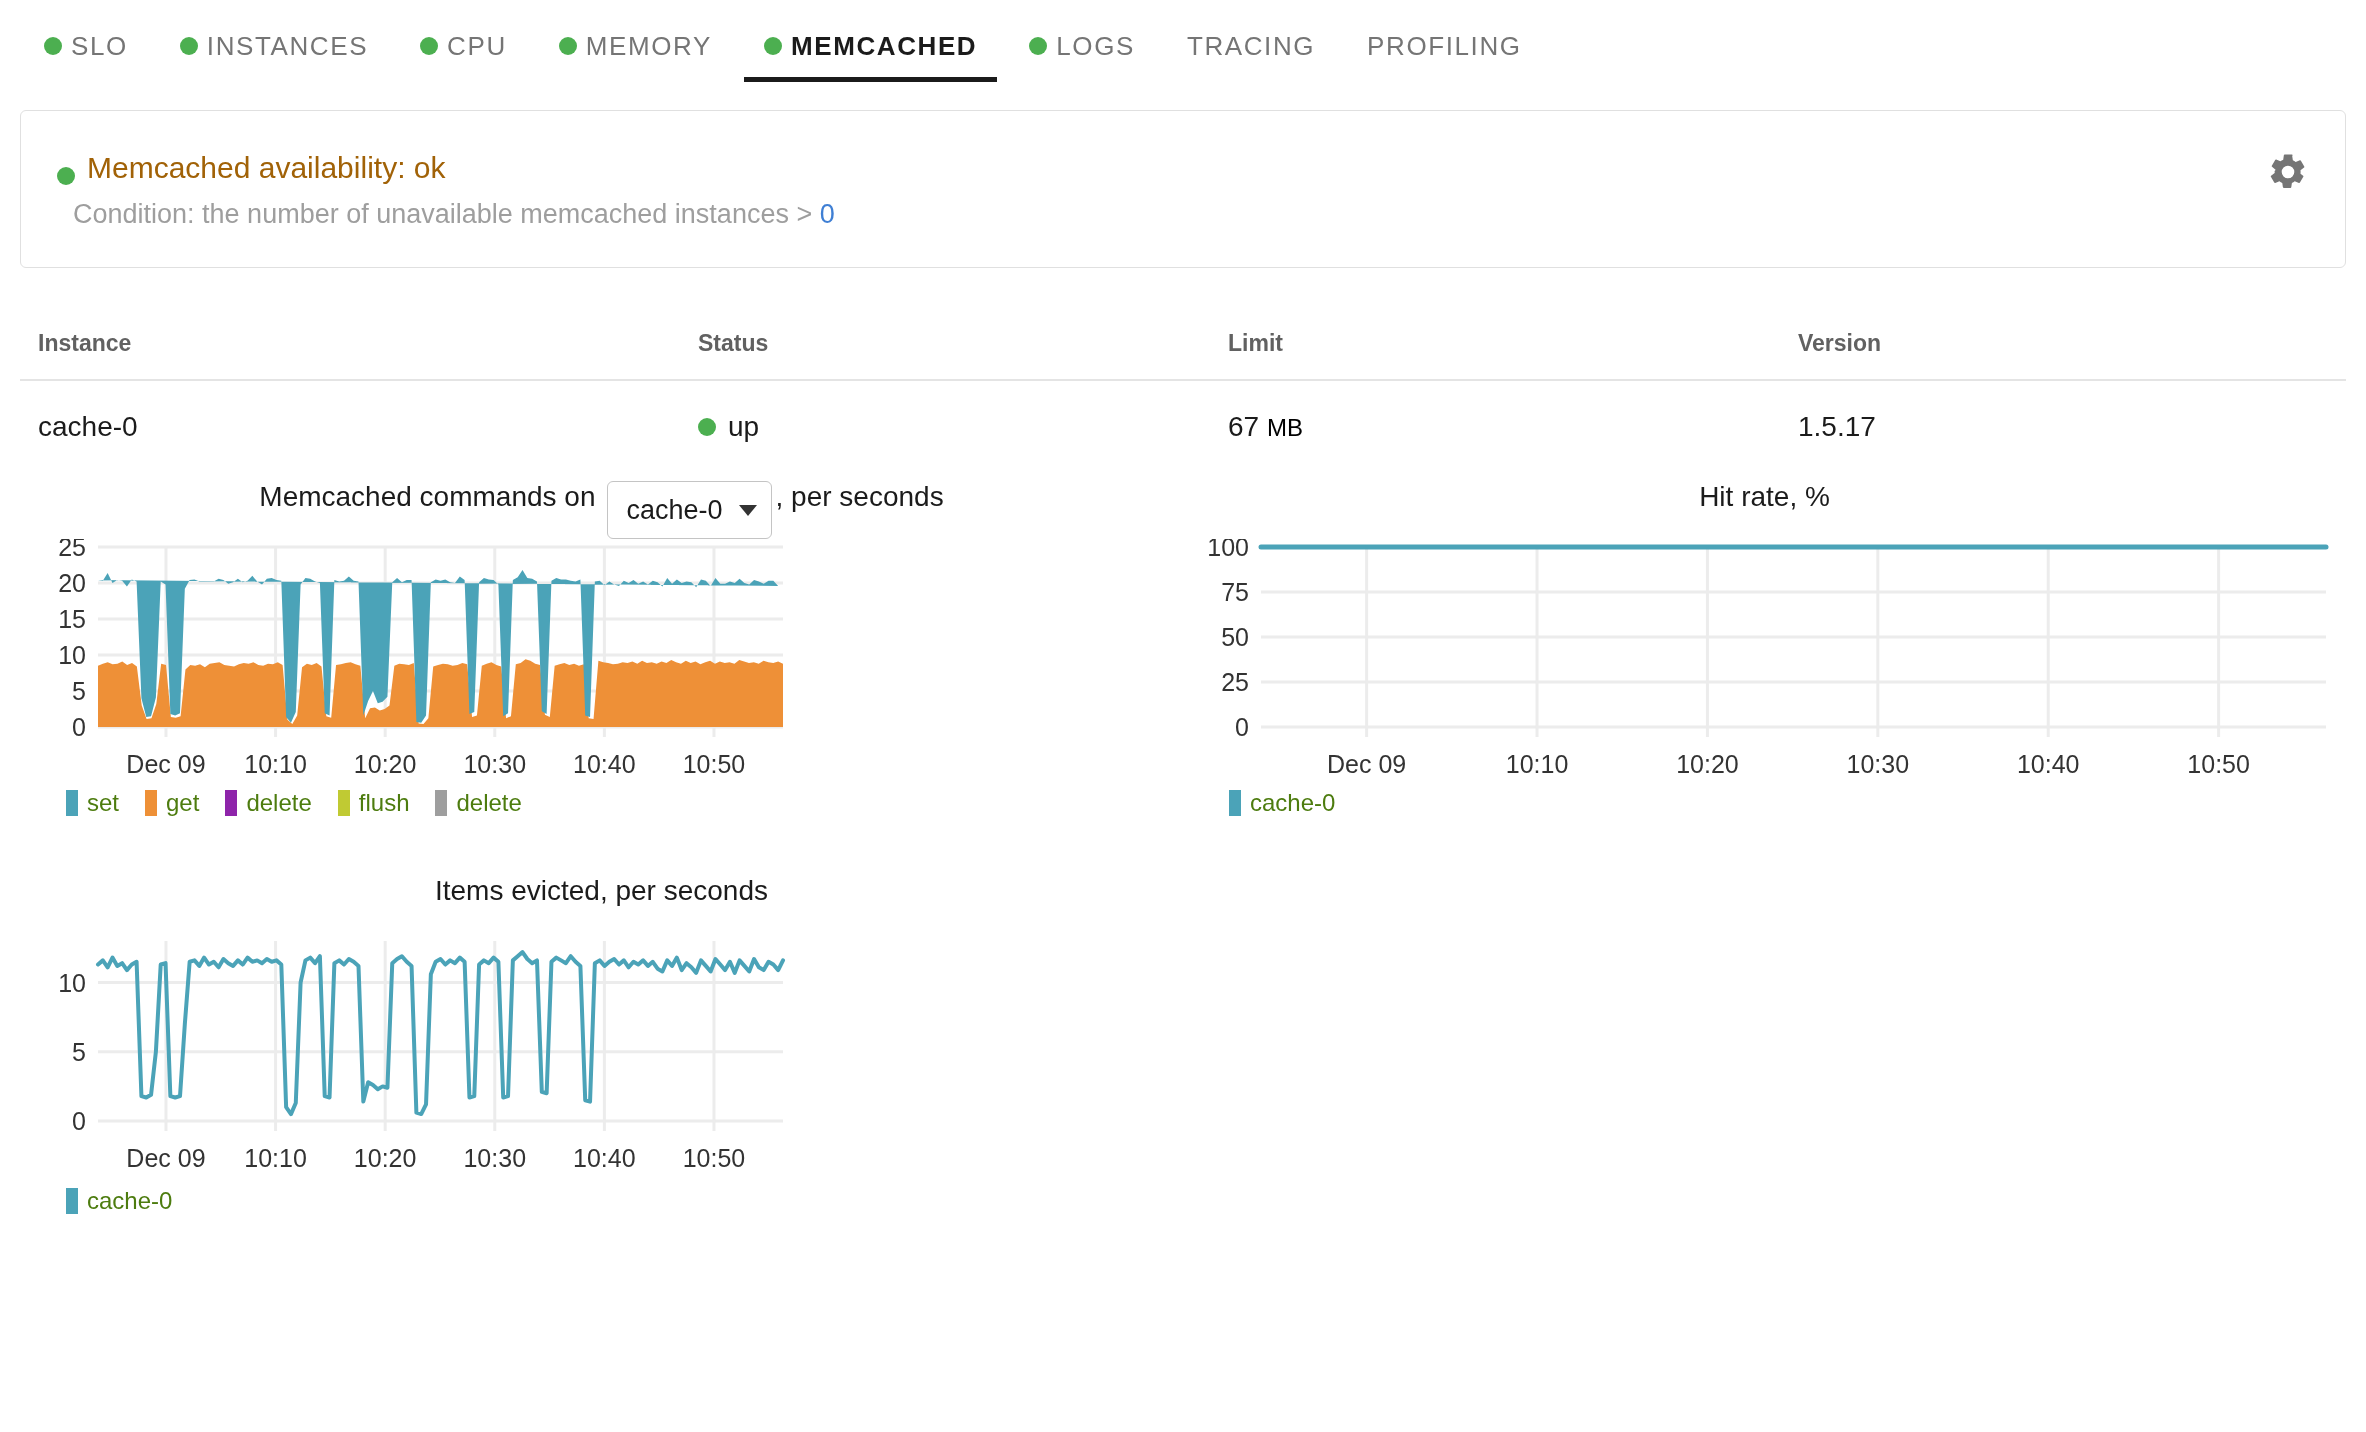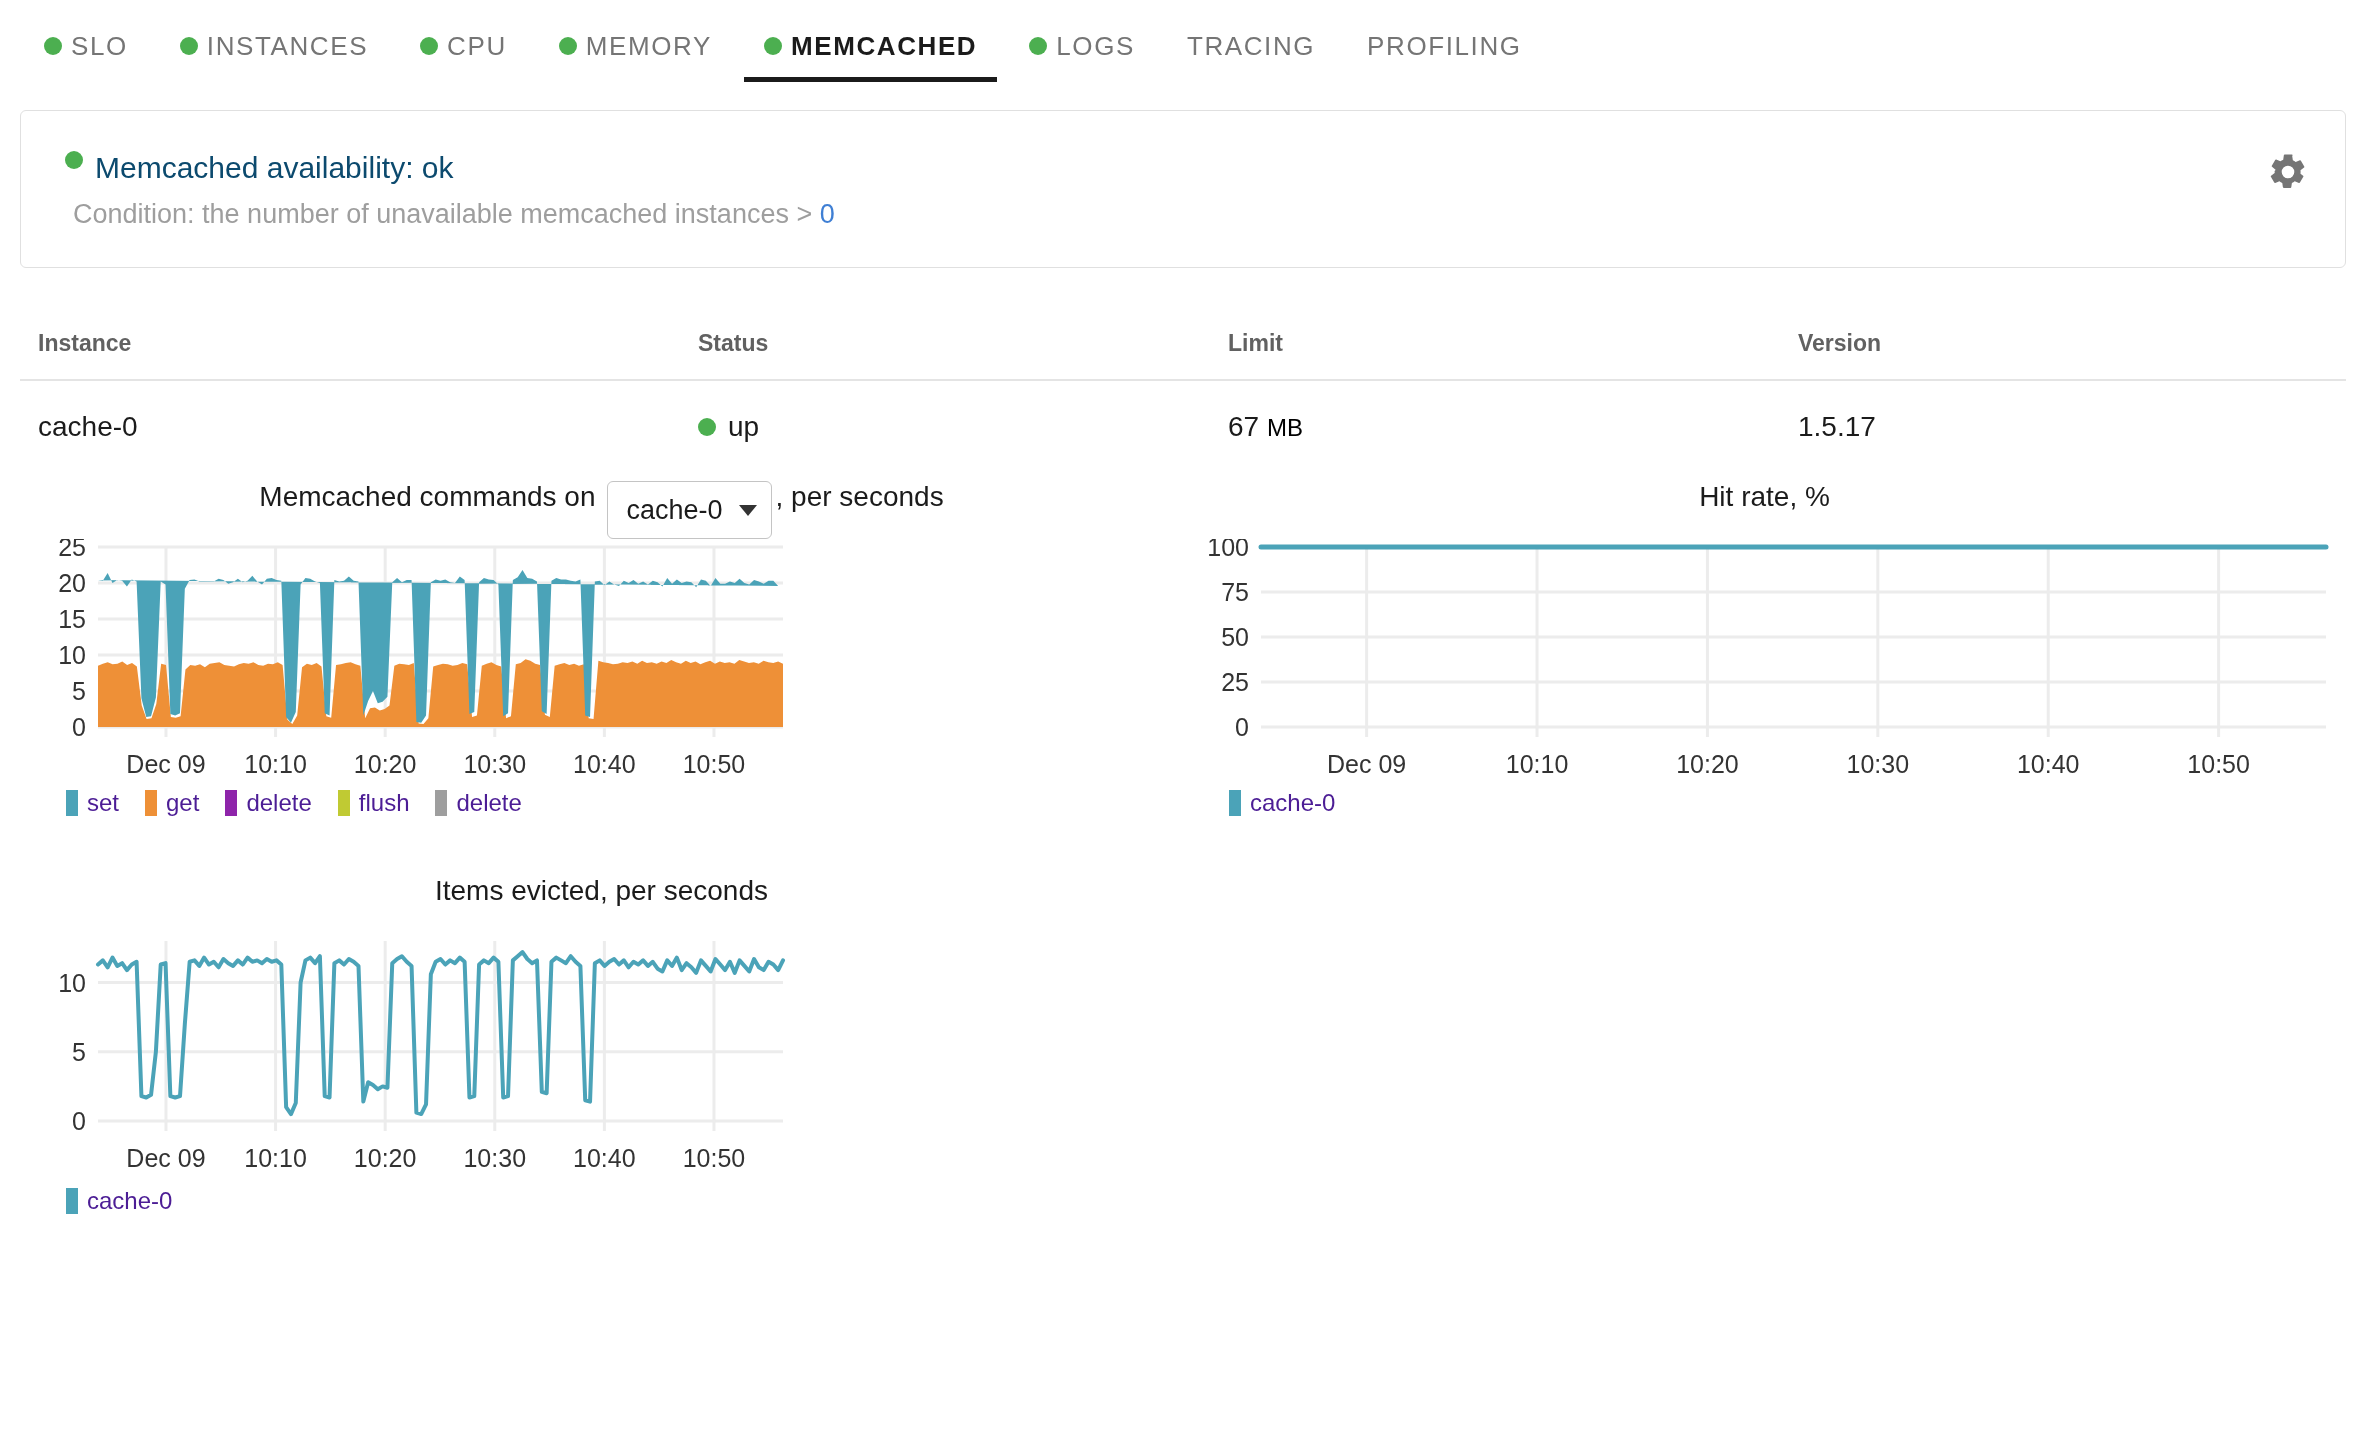--- a/index.html
+++ b/index.html
@@ -54,24 +54,24 @@
   .card {
     margin: 18px 20px 0 20px;
     border: 1px solid #e0e0e0;
     border-radius: 6px;
     height: 158px;
     position: relative;
     background: #fff;
   }
   .card-line1 {
     position: absolute;
-    left: 44px; top: 40px;
-    display: flex; align-items: flex-start; gap: 12px;
+    left: 36px; top: 40px;
+    display: flex; align-items: flex-end; gap: 12px;
     font-size: 30px;
-    color: #0c4a6e;
+    color: #a16207;
   }
   .card-line2 {
     position: absolute;
     left: 52px; top: 88px;
     font-size: 27px;
     color: #9e9e9e;
   }
   .card-line2 .num { color: #3f7fd4; }
   .gear {
     position: absolute;
@@ -144,21 +144,21 @@
   }
 
   .plot { position: relative; }
   .plot svg { display: block; }
 
   .legend {
     display: flex;
     align-items: center;
     gap: 10px;
     font-size: 24px;
-    color: #4c1d95;
+    color: #4d7c0f;
     padding-left: 46px;
     margin-top: 10px;
   }
   .legend .item { display: flex; align-items: center; gap: 9px; margin-right: 16px; cursor: pointer; }
   .swatch { width: 12px; height: 26px; display: inline-block; }
 </style>
 </head>
 <body>
 
 <div class="tabbar">

